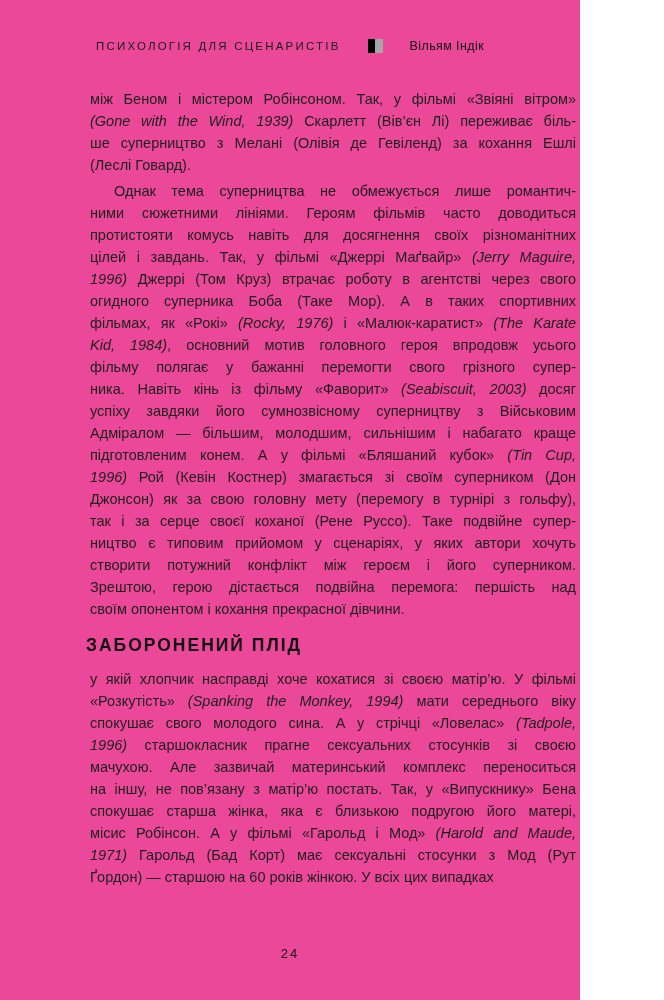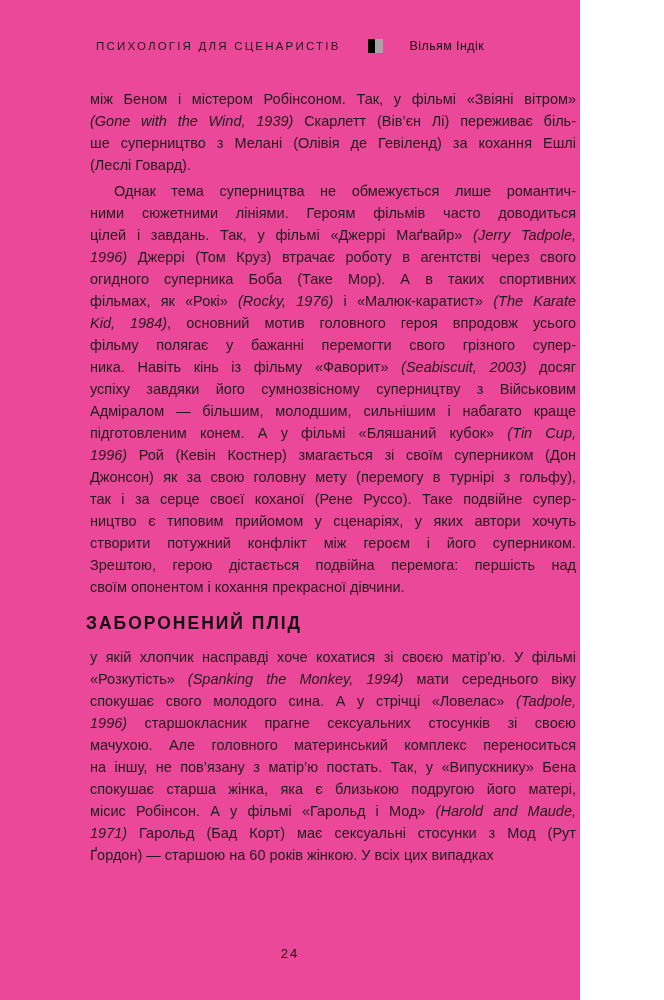--- a/index.html
+++ b/index.html
@@ -91,21 +91,22 @@
   <main class="body-text">
       <div class="paragraph">
         <div class="line"><span>між Беном і містером Робінсоном. Так, у фільмі «Звіяні вітром»</span></div>
         <div class="line"><em>(Gone with the Wind, 1939)</em><span> Скарлетт (Вів’єн Лі) переживає біль-</span></div>
         <div class="line"><span>ше суперництво з Мелані (Олівія де Гевіленд) за кохання Ешлі</span></div>
         <div class="line last"><span>(Леслі Говард).</span></div>
       </div>
       <div class="paragraph">
         <div class="line indent"><span>Однак тема суперництва не обмежується лише романтич-</span></div>
         <div class="line"><span>ними сюжетними лініями. Героям фільмів часто доводиться</span></div>
-        <div class="line"><span>цілей і завдань. Так, у фільмі «Джеррі Маґвайр» </span><em>(Jerry Tadpole,</em></div>
+        <div class="line"><span>протистояти комусь навіть для досягнення своїх різноманітних</span></div>
+        <div class="line"><span>цілей і завдань. Так, у фільмі «Джеррі Маґвайр» </span><em>(Jerry Maguire,</em></div>
         <div class="line"><em>1996)</em><span> Джеррі (Том Круз) втрачає роботу в агентстві через свого</span></div>
         <div class="line"><span>огидного суперника Боба (Таке Мор). А в таких спортивних</span></div>
         <div class="line"><span>фільмах, як «Рокі» </span><em>(Rocky, 1976)</em><span> і «Малюк-каратист» </span><em>(The Karate</em></div>
         <div class="line"><em>Kid, 1984)</em><span>, основний мотив головного героя впродовж усього</span></div>
         <div class="line"><span>фільму полягає у бажанні перемогти свого грізного супер-</span></div>
         <div class="line"><span>ника. Навіть кінь із фільму «Фаворит» </span><em>(Seabiscuit, 2003)</em><span> досяг</span></div>
         <div class="line"><span>успіху завдяки його сумнозвісному суперництву з Військовим</span></div>
         <div class="line"><span>Адміралом — більшим, молодшим, сильнішим і набагато краще</span></div>
         <div class="line"><span>підготовленим конем. А у фільмі «Бляшаний кубок» </span><em>(Tin Cup,</em></div>
         <div class="line"><em>1996)</em><span> Рой (Кевін Костнер) змагається зі своїм суперником (Дон</span></div>
@@ -115,21 +116,21 @@
         <div class="line"><span>створити потужний конфлікт між героєм і його суперником.</span></div>
         <div class="line"><span>Зрештою, герою дістається подвійна перемога: першість над</span></div>
         <div class="line last"><span>своїм опонентом і кохання прекрасної дівчини.</span></div>
       </div>
       <h2 class="section-heading">ЗАБОРОНЕНИЙ ПЛІД</h2>
       <div class="paragraph">
         <div class="line"><span>у якій хлопчик насправді хоче кохатися зі своєю матір’ю. У фільмі</span></div>
         <div class="line"><span>«Розкутість» </span><em>(Spanking the Monkey, 1994)</em><span> мати середнього віку</span></div>
         <div class="line"><span>спокушає свого молодого сина. А у стрічці «Ловелас» </span><em>(Tadpole,</em></div>
         <div class="line"><em>1996)</em><span> старшокласник прагне сексуальних стосунків зі своєю</span></div>
-        <div class="line"><span>мачухою. Але головного материнський комплекс переноситься</span></div>
+        <div class="line"><span>мачухою. Але зазвичай материнський комплекс переноситься</span></div>
         <div class="line"><span>на іншу, не пов’язану з матір’ю постать. Так, у «Випускнику» Бена</span></div>
         <div class="line"><span>спокушає старша жінка, яка є близькою подругою його матері,</span></div>
         <div class="line"><span>місис Робінсон. А у фільмі «Гарольд і Мод» </span><em>(Harold and Maude,</em></div>
         <div class="line"><em>1971)</em><span> Гарольд (Бад Корт) має сексуальні стосунки з Мод (Рут</span></div>
         <div class="line last"><span>Ґордон) — старшою на 60 років жінкою. У всіх цих випадках</span></div>
       </div>
     </main>
 
   <footer class="page-footer">
     <span class="page-number">24</span>

